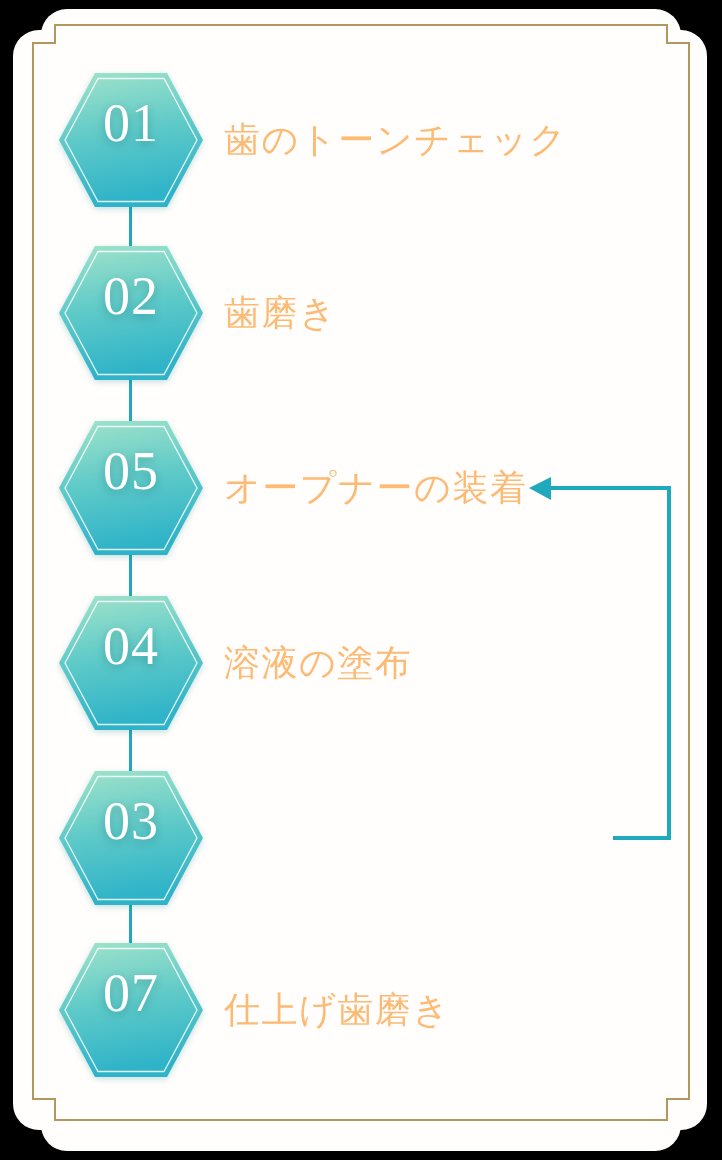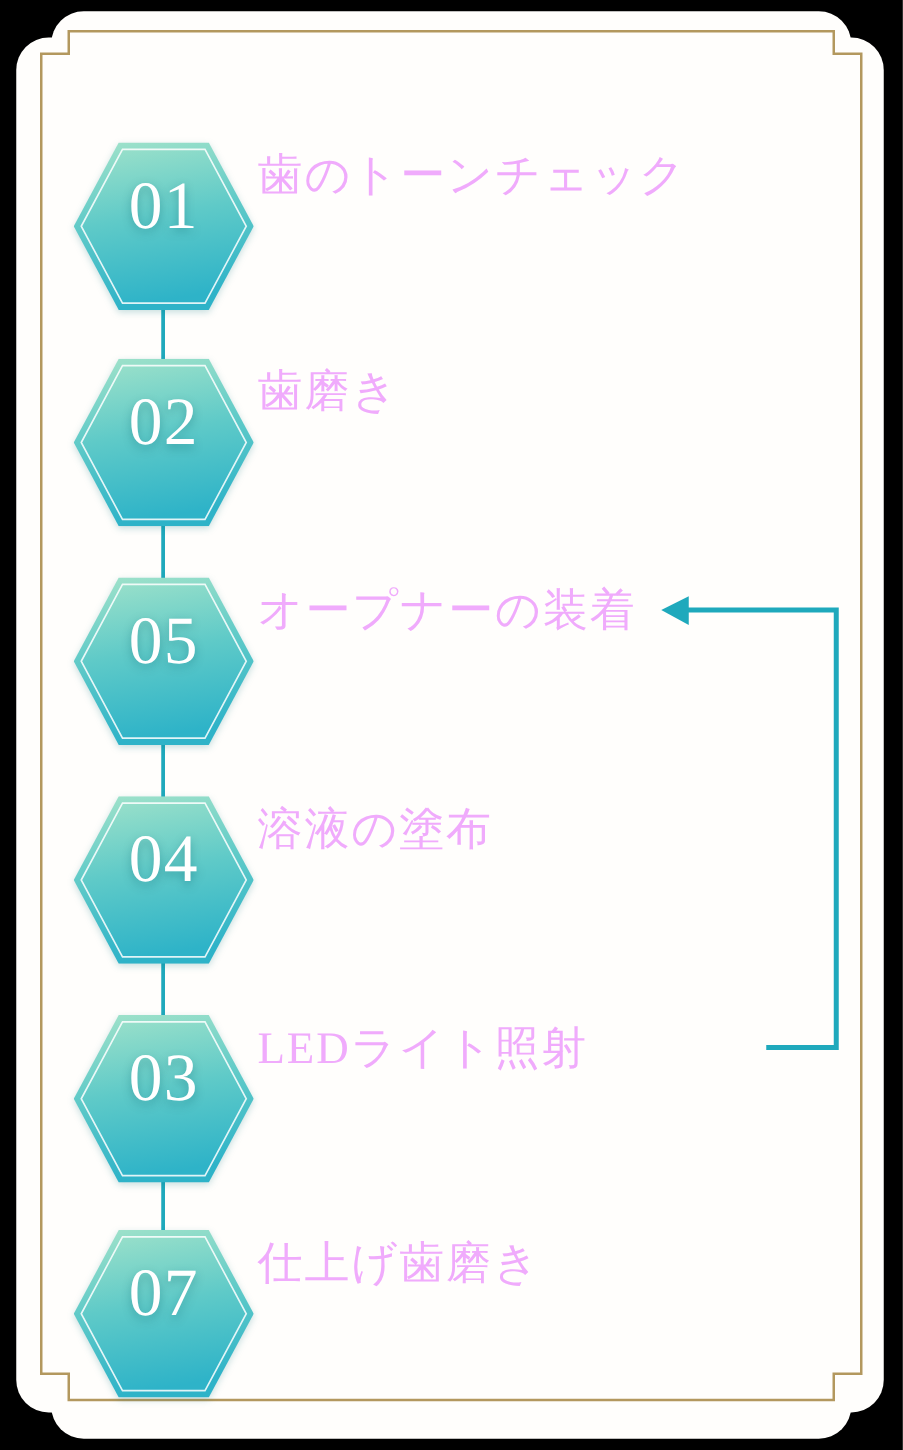--- a/index.html
+++ b/index.html
@@ -7,28 +7,28 @@
          font-family:"Liberation Serif","DejaVu Serif",serif;}
   
   .card{position:absolute;background:#fffefc;}
   .card-h{left:13px;top:30px;width:694px;height:1100px;border-radius:26px;}
   .card-v{left:41px;top:9px;width:640px;height:1142px;border-radius:26px;}
   .frame-svg{position:absolute;left:0;top:0;z-index:1;}
   
   .connector{position:absolute;left:129px;top:140px;width:3px;height:870px;
              background:#1fa9bc;z-index:2;}
   .step{position:static;}
-  .hex{position:absolute;left:59px;top:calc(var(--cy) - 67px);width:144px;height:100px;z-index:3;margin-top:41px;}
+  .hex{position:absolute;left:59px;top:calc(var(--cy) - 67px);width:144px;height:100px;z-index:3;}
   .hex svg{position:absolute;left:0;top:0;
            filter:drop-shadow(0 2px 3px rgba(0,110,125,.22));}
   .num{position:absolute;inset:0;display:flex;align-items:center;justify-content:center;
        color:#ffffff;font-size:54px;font-weight:400;letter-spacing:1px;
        text-shadow:0 3px 8px rgba(0,90,100,.35);z-index:4;}
-  .label{position:absolute;left:206px;top:var(--cy);transform:translateY(-50%);
-         color:#f0abfc;font-size:36px;line-height:46px;letter-spacing:1.5px;
+  .label{position:absolute;left:224px;top:var(--cy);transform:translateY(-50%);
+         color:#fdba74;font-size:36px;line-height:46px;letter-spacing:1.5px;
          white-space:nowrap;z-index:3;}
   .label span{display:block;}
   .arrow-svg{position:absolute;left:0;top:0;z-index:5;pointer-events:none;}
   .defs-svg{position:absolute;width:0;height:0;}
 </style>
 </head>
 <body>
 
 <div class="stage">
 
@@ -105,21 +105,20 @@
 
   <div class="step" style="--cy:838px">
     <div class="hex">
       <svg width="144" height="134" viewBox="0 0 144 134">
         <polygon points="0,67 36,0 108,0 144,67 108,134 36,134" fill="url(#hexGrad)"></polygon>
         <polygon points="6,67 39,5.5 105,5.5 138,67 105,128.5 39,128.5" fill="none" stroke="rgba(255,255,255,0.85)" stroke-width="1.3"></polygon>
       </svg>
       <span class="num">03</span>
     </div>
     <div class="label">
-      <span>LEDライト照射</span>
     </div>
   </div>
 
   <div class="step" style="--cy:1010px">
     <div class="hex">
       <svg width="144" height="134" viewBox="0 0 144 134">
         <polygon points="0,67 36,0 108,0 144,67 108,134 36,134" fill="url(#hexGrad)"></polygon>
         <polygon points="6,67 39,5.5 105,5.5 138,67 105,128.5 39,128.5" fill="none" stroke="rgba(255,255,255,0.85)" stroke-width="1.3"></polygon>
       </svg>
       <span class="num">07</span>

